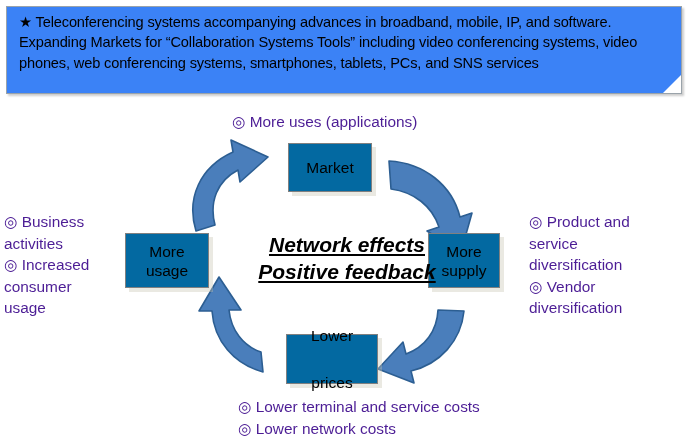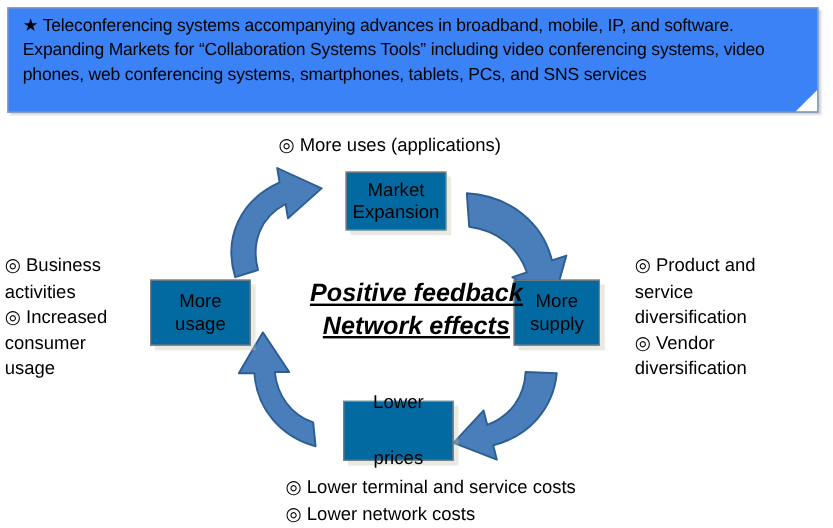--- a/index.html
+++ b/index.html
@@ -118,21 +118,21 @@
     display: block;
     text-decoration: underline;
     text-underline-offset: 2px;
   }
 
   
   .ann {
     position: absolute;
     font-size: 15.4px;
     line-height: 21.5px;
-    color: #000000;
+    color: #4c1d95;
     z-index: 5;
     white-space: pre-line;
   }
   #ann-top    { left: 232px; top: 111px; width: 260px; text-align: left; }
   #ann-left   { left: 4px;  top: 211px; width: 112px; text-align: left; }
   #ann-right  { left: 529px; top: 211px; width: 162px; text-align: left; }
   #ann-bottom { left: 238px; top: 396px; width: 330px; text-align: left; }
 
   svg { display: block; }
 </style>
@@ -188,41 +188,40 @@
                L 219,277
                L 241,310
                L 229,310
                C 231,330 243,346 261,352
                Z" fill="#4a7ebb" stroke="#2c5e92" stroke-width="1.6" stroke-linejoin="round"></path>
     </g>
   </svg>
 
   <div class="pbox" id="box-market">
     <span>Market</span>
-    <span>Expansion</span>
   </div>
 
   <div class="pbox" id="box-supply">
     <span>More</span>
     <span>supply</span>
   </div>
 
   <div class="pbox" id="box-prices">
     <span>Lower</span>
     <span>prices</span>
   </div>
 
   <div class="pbox" id="box-usage">
     <span>More</span>
     <span>usage</span>
   </div>
 
   <div id="center-label">
+    <span>Network effects</span>
     <span>Positive feedback</span>
-    <span>Network effects</span>
   </div>
 
   <div class="ann" id="ann-top">◎ More uses (applications)</div>
   <div class="ann" id="ann-left">◎ Business
 activities
 ◎ Increased
 consumer
 usage</div>
   <div class="ann" id="ann-right">◎ Product and
 service

